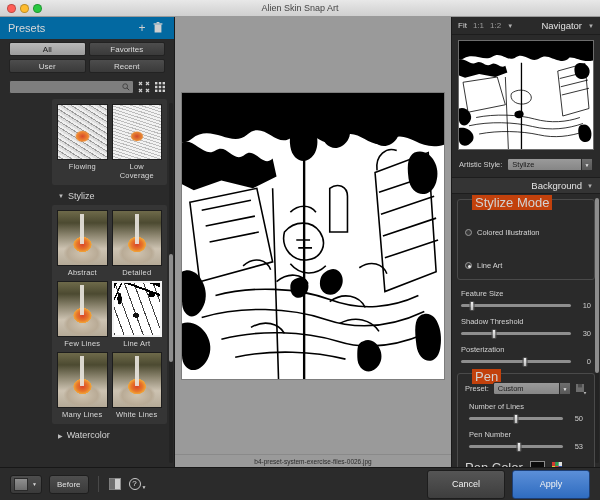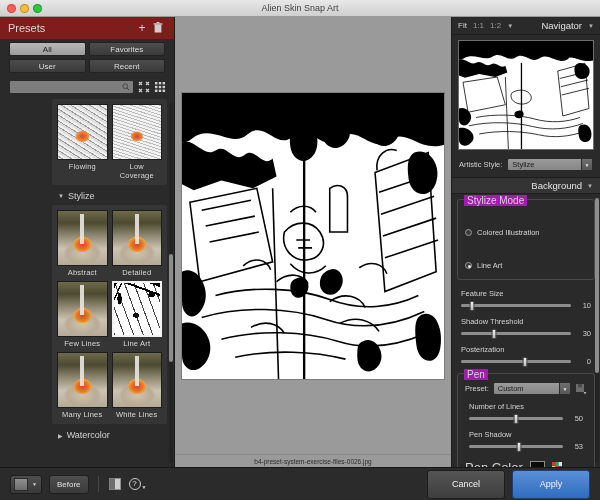--- a/index.html
+++ b/index.html
@@ -42,21 +42,21 @@
   .presets {
     width: 175px; flex: 0 0 175px;
     background: #2a2a2a;
     border-right: 1px solid #1a1a1a;
     display: flex; flex-direction: column;
     min-height: 0;
   }
   .presets-header {
     height: 22px; display: flex; align-items: center;
     padding: 6px 8px; color: #d8d8d8; font-size: 11px;
-    background: #7f1d1d;
+    background: #0369a1;
   }
   .presets-header .ttl { flex: 1; }
   .hdr-icon { width: 16px; text-align: center; color: #d0d0d0; font-size: 12px; cursor: pointer; }
   .hdr-icon.trash { font-size: 11px; }
 
   .filter-grid {
     padding: 3px 9px 3px 9px;
     display: grid; grid-template-columns: 1fr 1fr; gap: 3px;
   }
   .fbtn {
@@ -227,22 +227,22 @@
   }
   .settings-scroll {
     flex: 1; overflow: hidden; position: relative;
     padding: 5px 5px 0 5px; min-height: 0;
   }
   .fieldset {
     border: 1px solid #4a4a4a; border-radius: 3px;
     padding: 6px 7px 7px 7px; margin-bottom: 9px; position: relative;
   }
   .legend {
-    position: absolute; top: -5px; left: 6px; background: #a21caf;
-    padding: 0 3px; font-size: 10px; color: #d2d2d2;
+    position: absolute; top: -5px; left: 14px; background: #c2410c;
+    padding: 0 3px; font-size: 13px; color: #d2d2d2;
   }
   .radio-row { display: flex; align-items: center; gap: 5px; font-size: 7.5px; color: #d5d5d5; padding: 2px 0; cursor: pointer; margin-top: 20px; }
   .radio {
     width: 7px; height: 7px; border-radius: 50%;
     border: 1px solid #9a9a9a; background: #3a3a3a;
     position: relative; flex: 0 0 7px;
   }
   .radio.on:after {
     content: ""; position: absolute; left: 1.5px; top: 1.5px;
     width: 3px; height: 3px; border-radius: 50%; background: #e6e6e6;
@@ -626,21 +626,21 @@
             <div class="slider-label">Number of Lines</div>
             <div class="slider-row">
               <div class="track">
                 <div class="knob" style="left:50%"></div>
               </div>
               <div class="sval">50</div>
             </div>
           </div>
 
           <div class="slider-block">
-            <div class="slider-label">Pen Shadow</div>
+            <div class="slider-label">Pen Number</div>
             <div class="slider-row">
               <div class="track">
                 <div class="knob" style="left:53%"></div>
               </div>
               <div class="sval">53</div>
             </div>
           </div>
 
           <div class="pen-color-row">
             <span>Pen Color</span>

